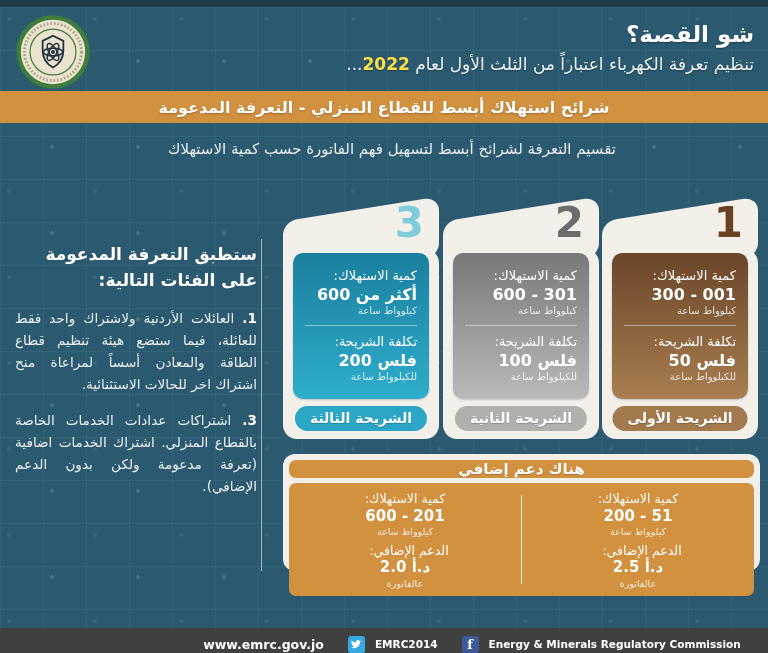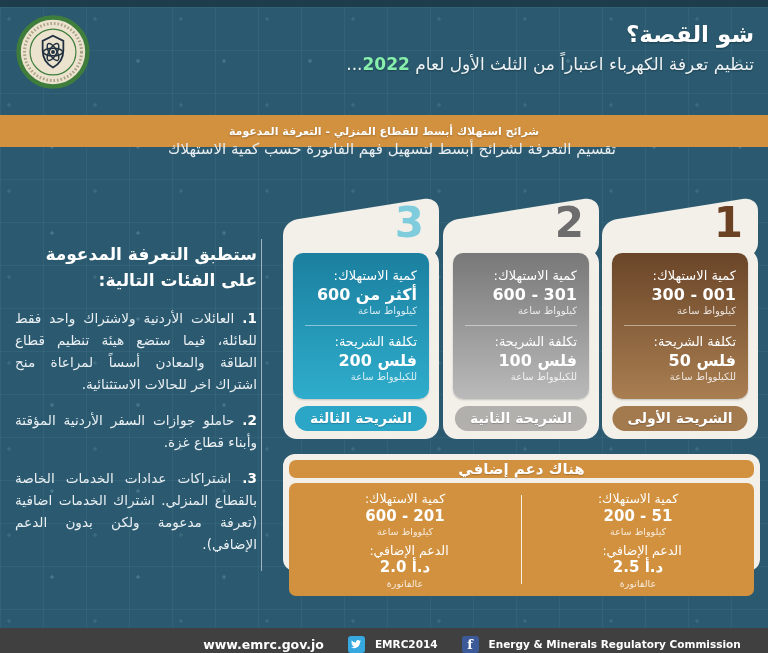--- a/index.html
+++ b/index.html
@@ -18,25 +18,25 @@
       linear-gradient(90deg, rgba(150,198,213,.07) 1px, transparent 1px);
     background-size:86px 86px, 86px 86px, 43px 43px, 43px 43px;
     background-position:9px 11px, 52px 55px, 0 0, 0 0;
   }
   
   .logo { position:absolute; top:8px; left:16px; width:74px; height:74px; }
   .header-text { position:absolute; top:14px; right:14px; direction:rtl; text-align:right;
     text-shadow:0 1px 2px rgba(0,0,0,.3); }
   .title { font-size:23px; font-weight:bold; letter-spacing:0; }
   .subtitle { margin-top:7px; font-size:17px; color:#eef3f5; }
-  .subtitle b { font-weight:bold; color:#86efac; }
-  
-  .banner { position:absolute; top:108px; left:0; right:0; height:32px;
+  .subtitle b { font-weight:bold; color:#fde047; }
+  
+  .banner { position:absolute; top:84px; left:0; right:0; height:32px;
     background:var(--orange); display:flex; align-items:center; justify-content:center;
-    font-size:11px; font-weight:bold; direction:rtl; text-shadow:0 1px 2px rgba(0,0,0,.25); }
+    font-size:16px; font-weight:bold; direction:rtl; text-shadow:0 1px 2px rgba(0,0,0,.25); }
   .tagline { position:absolute; top:133px; left:0; right:0; text-align:center;
     font-size:15px; color:#e8eef1; direction:rtl;padding-left:16px; }
   
   .left-panel { position:absolute; top:235px; left:15px; width:242px;
     direction:rtl; text-align:right; }
   .left-heading { font-size:17px; font-weight:bold; line-height:1.5; margin-bottom:14px; }
   .left-item { font-size:13.6px; line-height:1.62; text-align:justify;
     color:#e9eff2; margin-bottom:14px; }
   .left-item b { color:#fff; }
   .v-divider { position:absolute; top:232px; left:261px; width:1px; height:332px;
@@ -117,21 +117,20 @@
     <div class="title">شو القصة؟</div>
     <div class="subtitle"><span>تنظيم تعرفة الكهرباء اعتباراً من الثلث الأول لعام </span><b>2022</b><span>...</span></div>
   </div>
 
   <div class="banner">شرائح استهلاك أبسط للقطاع المنزلي - التعرفة المدعومة</div>
   <div class="tagline">تقسيم التعرفة لشرائح أبسط لتسهيل فهم الفاتورة حسب كمية الاستهلاك</div>
 
   <div class="left-panel">
     <div class="left-heading">ستطبق التعرفة المدعومة على الفئات التالية:</div>
     <div class="left-item"><b>1.</b> <span>العائلات الأردنية ولاشتراك واحد فقط للعائلة، فيما ستضع هيئة تنظيم قطاع الطاقة والمعادن أسساً لمراعاة منح اشتراك اخر للحالات الاستثنائية.</span></div>
-    <div class="left-item"><b>2.</b> <span>حاملو جوازات السفر الأردنية المؤقتة وأبناء قطاع غزة.</span></div>
     <div class="left-item"><b>3.</b> <span>اشتراكات عدادات الخدمات الخاصة بالقطاع المنزلي. اشتراك الخدمات اضافية (تعرفة مدعومة ولكن بدون الدعم الإضافي).</span></div>
   </div>
   <div class="v-divider"></div>
 
   <div class="tier-card" style="left: 602px; --grad-top: #6a4528; --grad-bottom: #a97e51; --num-color: #6b4123; --badge-bg: #a3794e;">
     <div class="slant"></div>
     <div class="body"></div>
     <div class="num">1</div>
     <div class="inner">
       <div class="lab">كمية الاستهلاك:</div>

